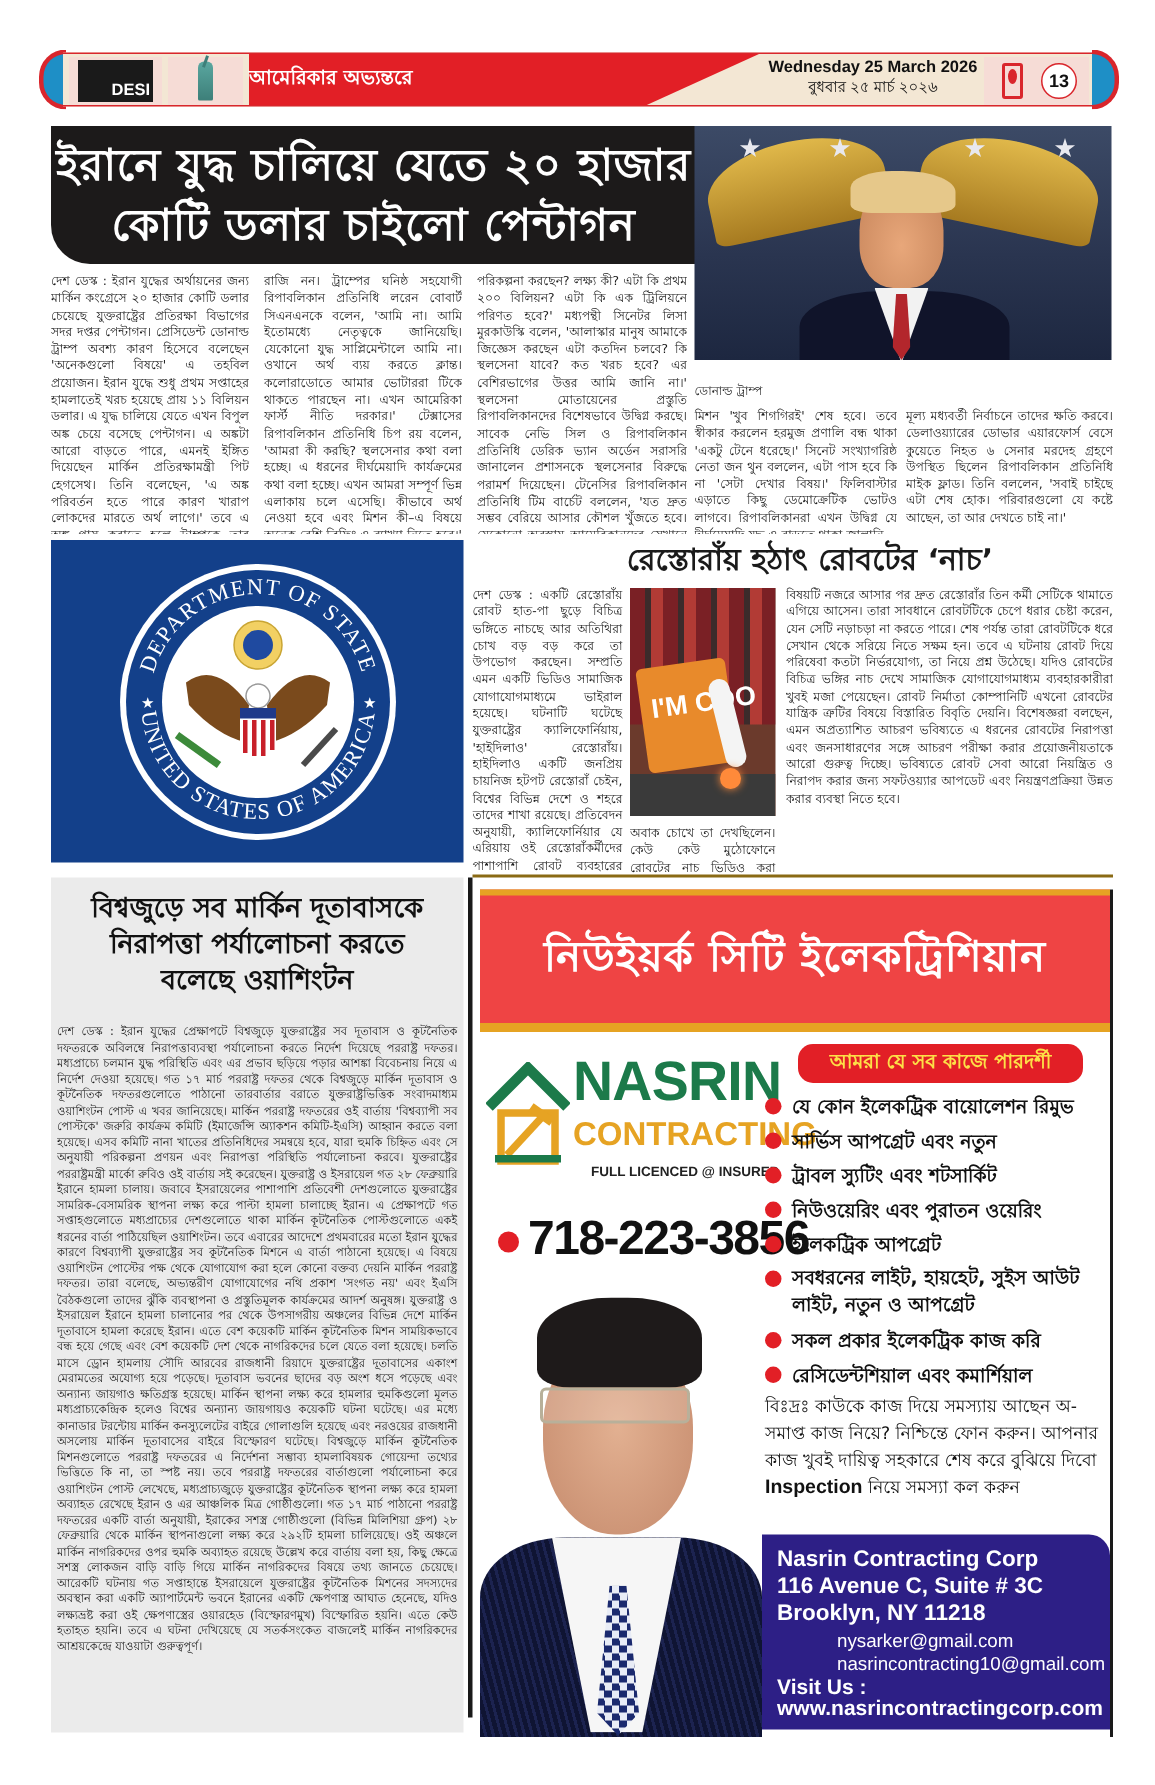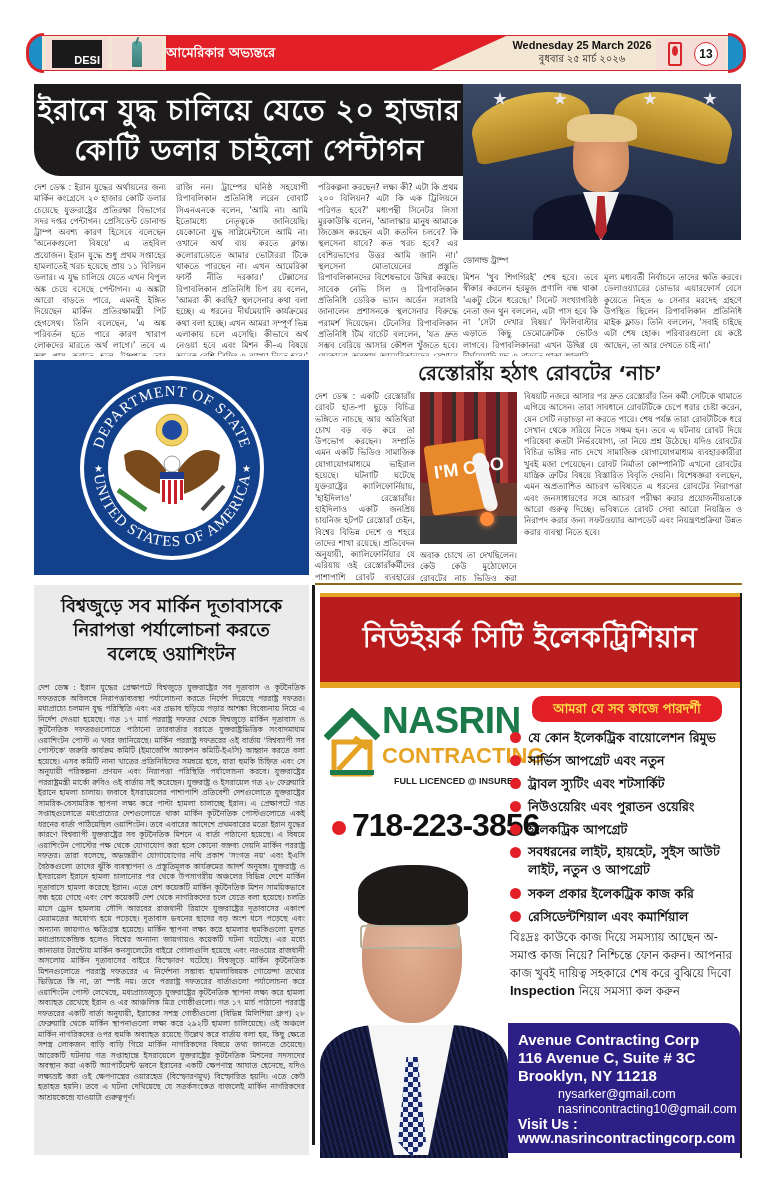--- a/index.html
+++ b/index.html
@@ -60,21 +60,21 @@
   .rp-light { position: absolute; left: 60px; bottom: 18px; width: 14px; height: 14px; border-radius: 50%; background: #ff8a3a; box-shadow: 0 0 6px #ff8a3a; }
   .rule-gold { position: absolute; left: 315px; top: 583px; width: 427px; height: 2px; background: #8a6a14; }
 
   
   .embassy-box { position: absolute; left: 34px; top: 585px; width: 275px; height: 570px; background: #ebebeb; }
   .embassy-headline { position: absolute; left: 34px; top: 594px; width: 275px; text-align: center; font-size: 18px; font-weight: bold; color: #111; line-height: 24px; }
   .embassy-right-border { position: absolute; left: 312px; top: 585px; width: 3px; height: 560px; background: #1a1a1a; }
 
   
   .ad { position: absolute; left: 320px; top: 593px; width: 422px; height: 565px; background: #fff; border-right: 2px solid #1a1a1a; }
-  .ad-titlebar { position: absolute; left: 0; top: 0; width: 100%; height: 95px; background: #b91c1c; border-top: 4px solid #e6a323; border-bottom: 6px solid #e6a323; display: flex; align-items: center; justify-content: center; }
+  .ad-titlebar { position: absolute; left: 0; top: 0; width: 100%; height: 95px; background: #ef4444; border-top: 4px solid #e6a323; border-bottom: 6px solid #e6a323; display: flex; align-items: center; justify-content: center; }
   .ad-title { color: #fff; font-size: 28px; font-weight: bold; letter-spacing: 0.5px; }
   .ad-skills-pill { position: absolute; left: 212px; top: 103px; width: 190px; height: 26px; background: #e21f26; border-radius: 10px; color: #fde047; text-align: center; line-height: 26px; font-size: 13px; font-weight: bold; }
   .ad-logo-house { position: absolute; left: 4px; top: 115px; }
   .ad-brand { position: absolute; left: 62px; top: 108px; color: #1c7a4a; font-size: 37px; font-weight: bold; font-family: "Liberation Sans", sans-serif; letter-spacing: -0.5px; line-height: 40px; }
   .ad-brand2 { position: absolute; left: 62px; top: 150px; color: #e6a323; font-size: 22px; font-weight: bold; font-family: "Liberation Sans", sans-serif; line-height: 26px; }
   .ad-licenced { position: absolute; left: 60px; top: 183px; font-size: 9px; font-weight: bold; color: #222; font-family: "Liberation Sans", sans-serif; padding-left: 14px; }
   .ad-phone-dot { position: absolute; left: 12px; top: 228px; width: 14px; height: 14px; border-radius: 50%; background: #e21f26; }
   .ad-phone { position: absolute; left: 32px; top: 212px; font-size: 32px; font-weight: bold; font-family: "Liberation Sans", sans-serif; color: #111; letter-spacing: -1px; line-height: 40px; }
   .ad-skills { position: absolute; left: 190px; top: 133px; width: 230px; list-style: none; }
   .ad-skills li { position: relative; padding-left: 18px; font-size: 12.5px; font-weight: bold; color: #111; line-height: 23px; }
@@ -261,20 +261,20 @@
   <div class="ad-portrait">
     <div class="pt-suit"></div>
     <div class="pt-shirt"></div>
     <div class="pt-tie"></div>
     <div class="pt-face"></div>
     <div class="pt-hair"></div>
     <div class="pt-glasses"></div>
   </div>
 
   <div class="ad-address">
-    <div class="big">Avenue Contracting Corp</div>
+    <div class="big">Nasrin Contracting Corp</div>
     <div class="big">116 Avenue C, Suite # 3C</div>
     <div class="big">Brooklyn, NY 11218</div>
     <div class="mid">nysarker@gmail.com</div>
     <div class="mid" style="margin-top:0">nasrincontracting10@gmail.com</div>
     <div class="small">Visit Us : www.nasrincontractingcorp.com</div>
   </div>
 </div>
 
 </body></html>

